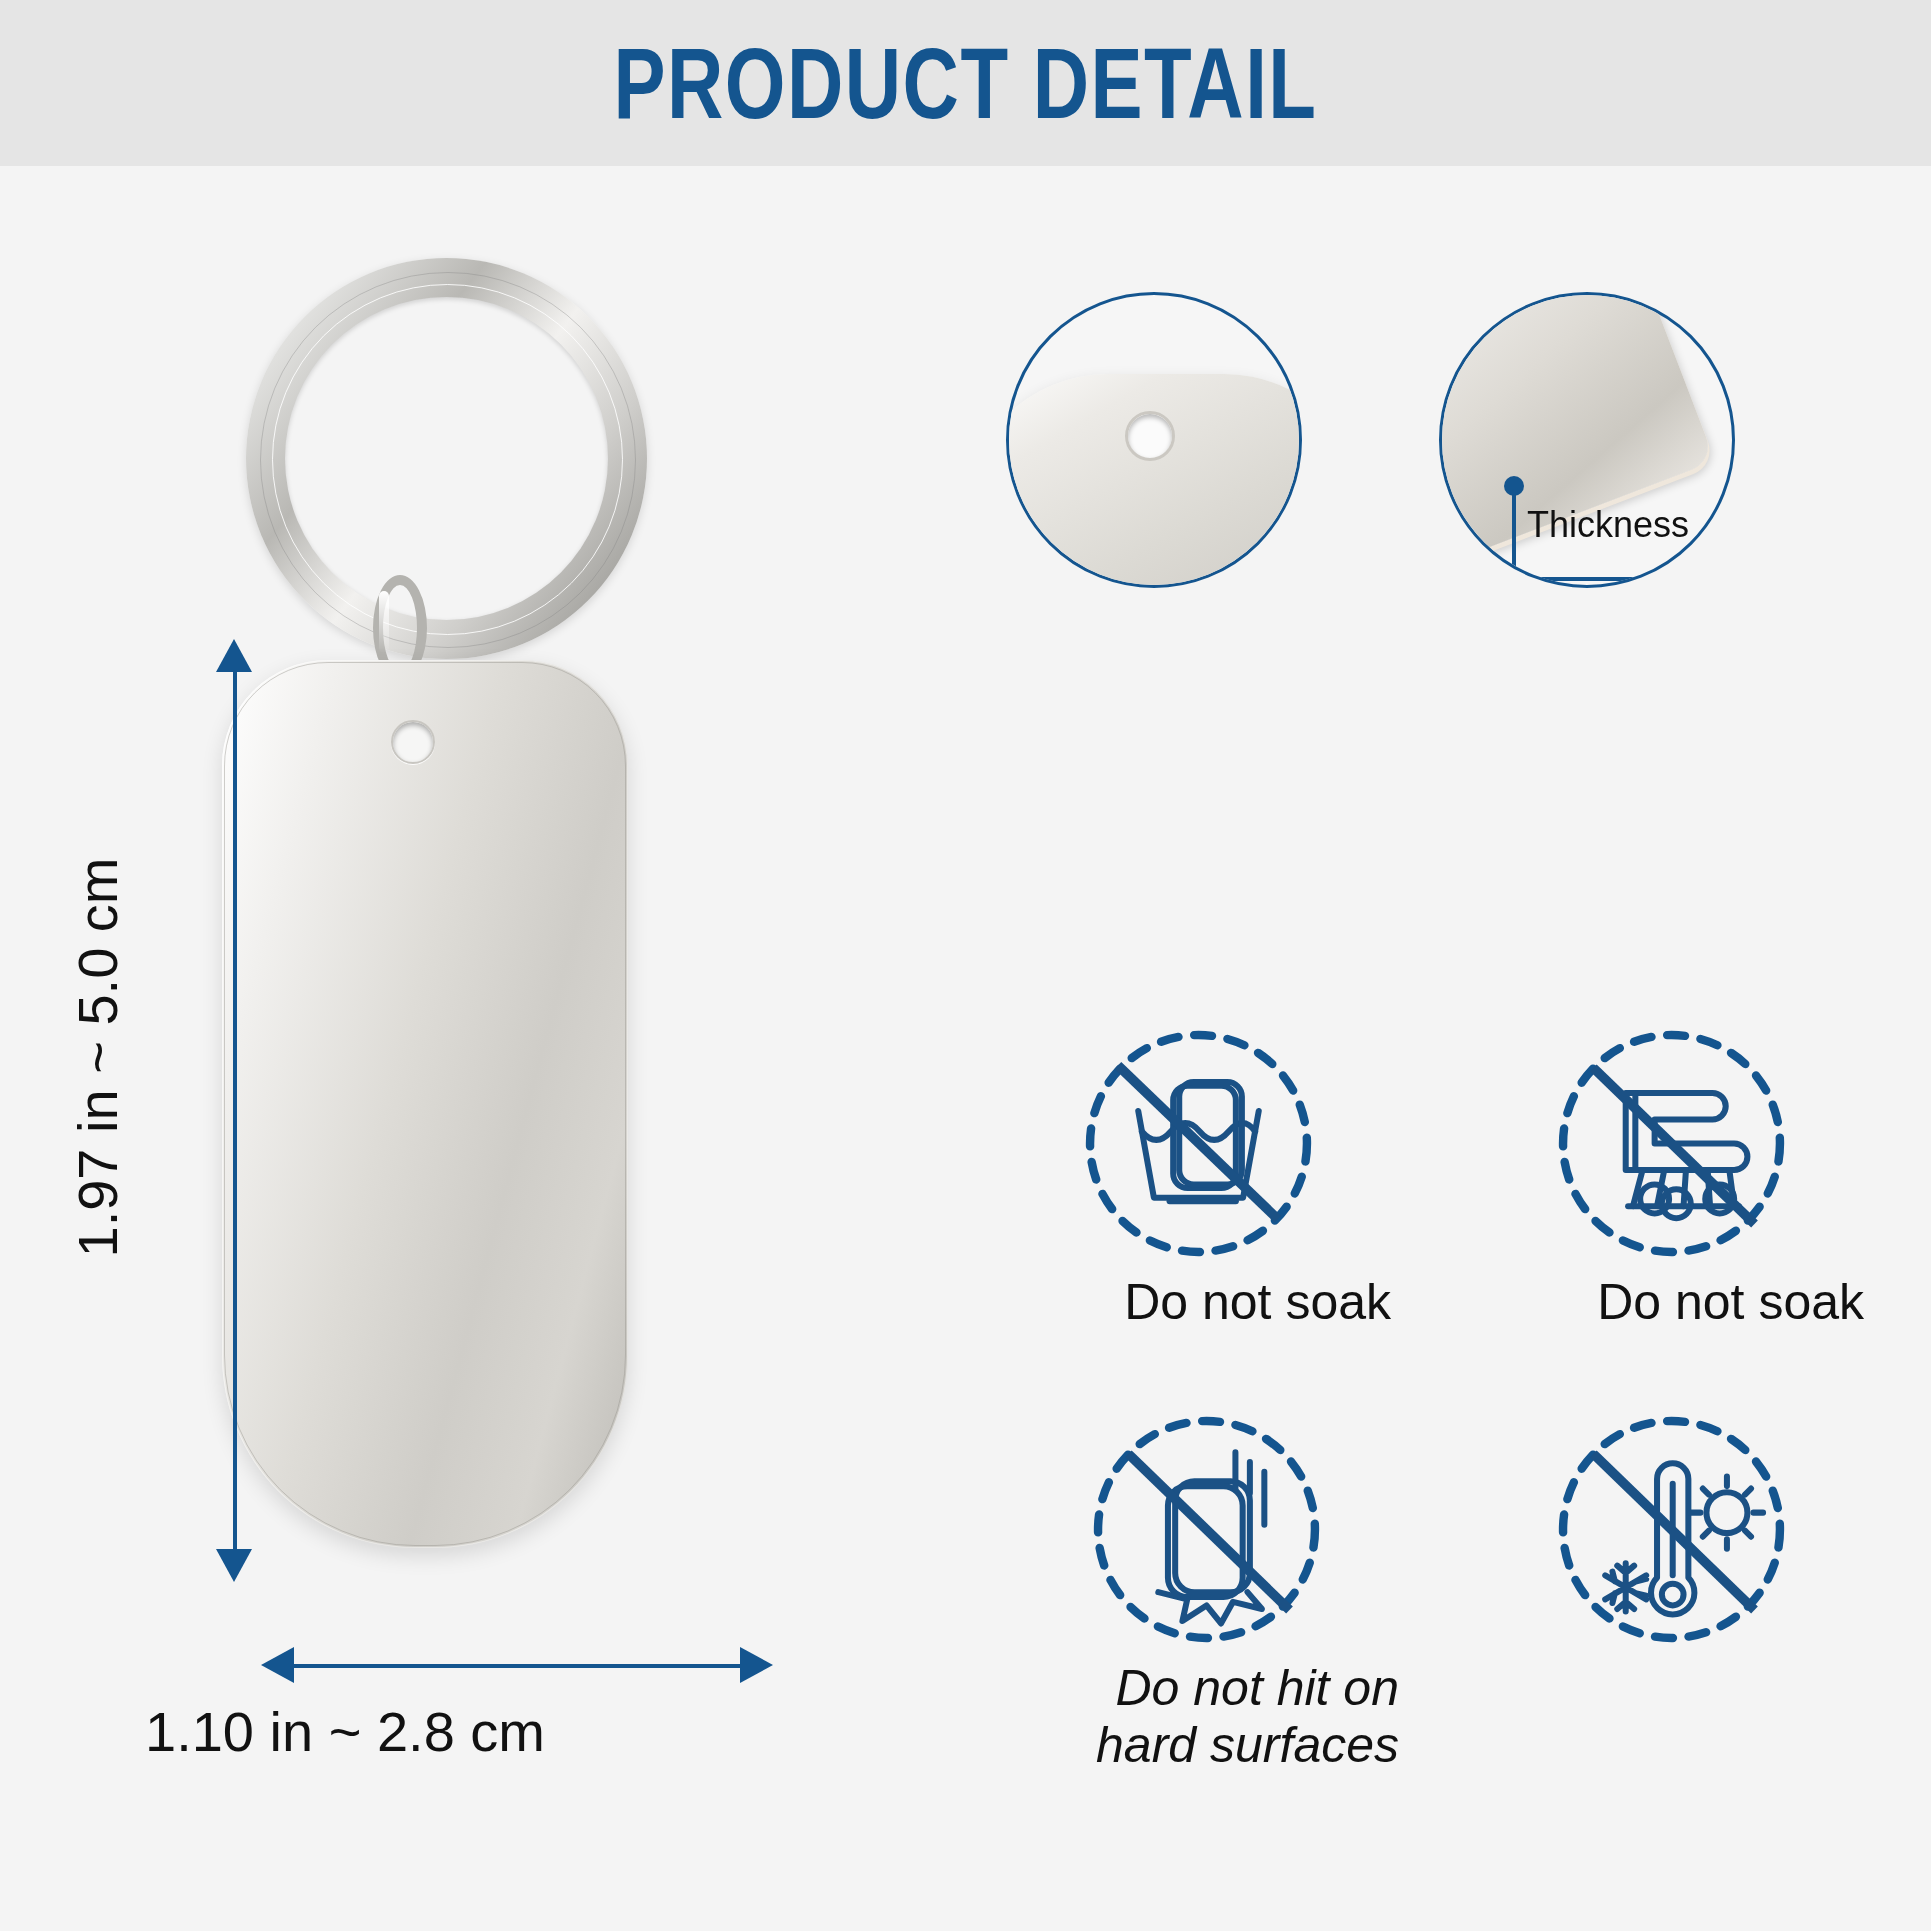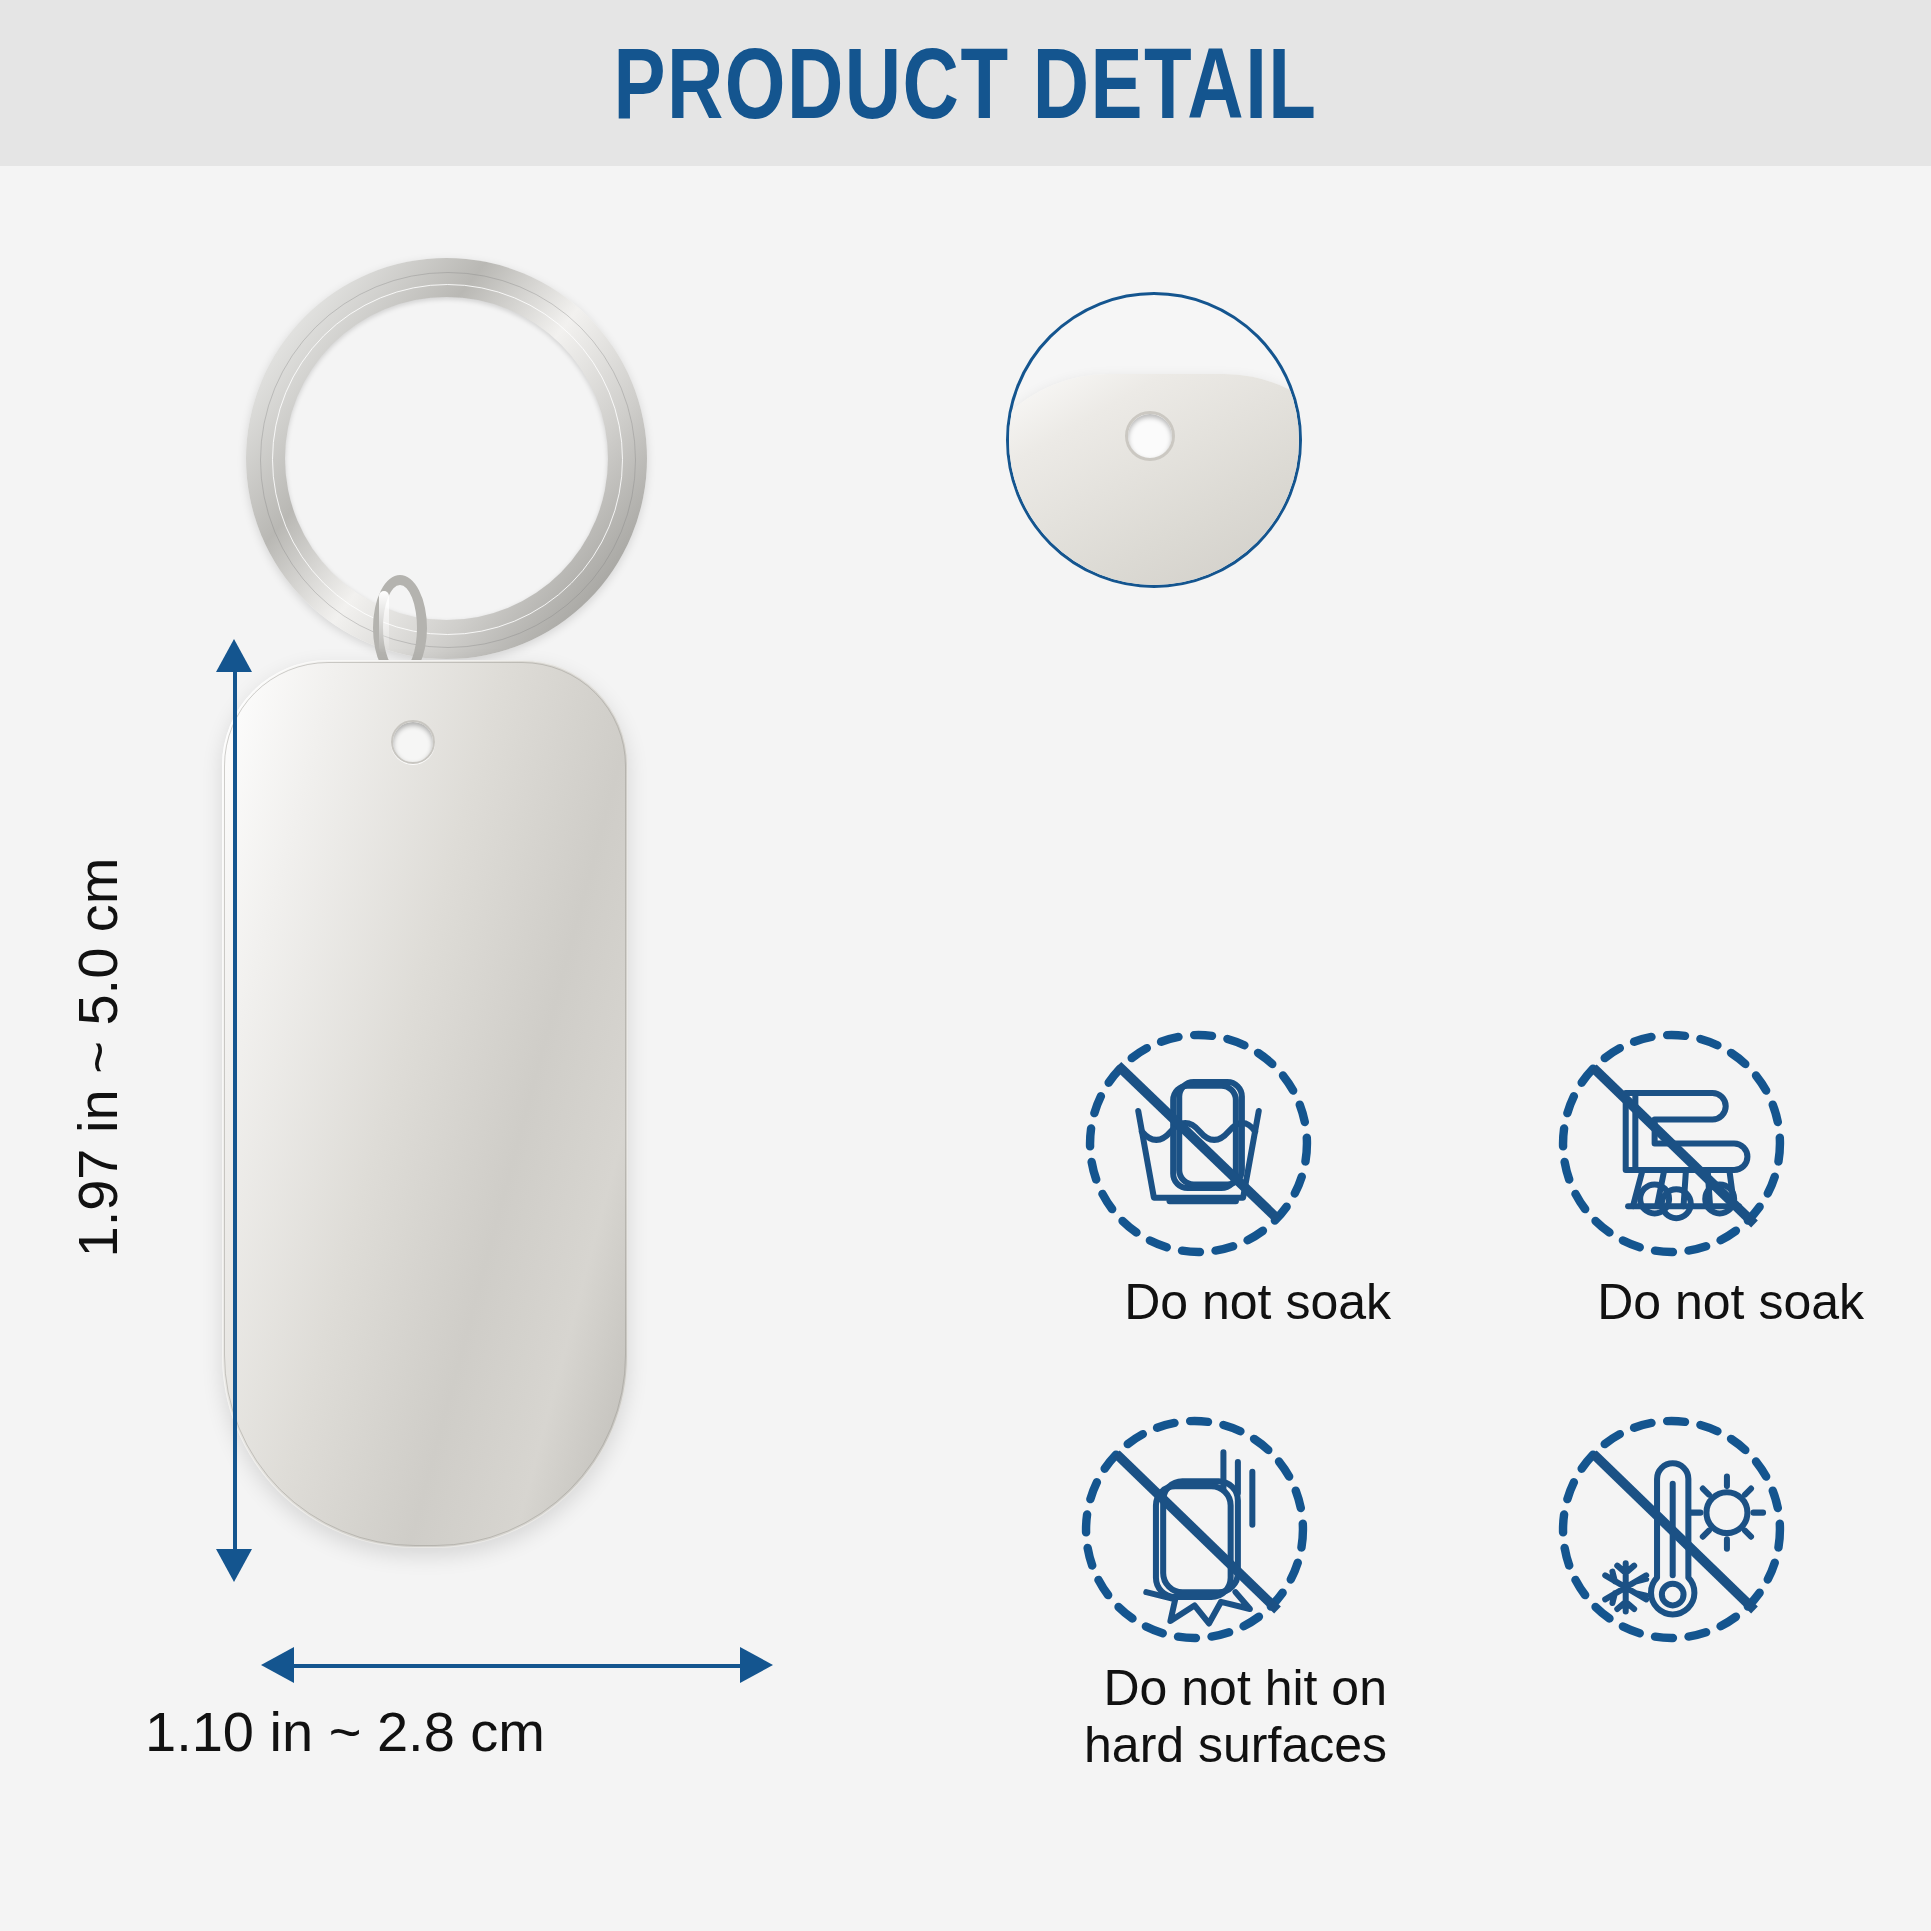--- a/index.html
+++ b/index.html
@@ -190,21 +190,21 @@
   .thick-value{
     position:absolute;left:-3.9px;top:290px;width:299px;text-align:center;
     font-size:36px;color:#111;white-space:nowrap;
   }
 
   
   .care-grid{position:absolute;left:966px;top:1023px;width:966px;height:792px;}
   .care-item{position:absolute;width:386px;text-align:right;}
   .care-item.c0{left:39px;top:0;}
   .care-item.c1{left:512px;top:0;}
-  .care-item.c2{left:35px;top:386px;}
+  .care-item.c2{left:47px;top:386px;font-style:italic;}
   .care-item.c3{left:512px;top:386px;}
   .care-icon{width:241px;height:241px;margin:0 auto;display:block;}
   .care-label{
     margin-top:9.7px;font-size:50px;color:#111;line-height:1.14;
     white-space:pre-line;
   }
 </style>
 </head>
 <body>
 
@@ -239,20 +239,29 @@
     <div class="dim-arrow right"></div>
     <div class="dim-h-label">1.10 in ~ 2.8 cm</div>
   </div>
 
   <div class="detail-circle hole-circle">
     <div class="hole-crop">
       <div class="hole-crop-hole"></div>
     </div>
   </div>
 
+  <div class="detail-circle thick-circle">
+    <div class="thick-plate-side"></div>
+    <div class="thick-plate"></div>
+    <div class="thick-dot"></div>
+    <div class="thick-leader"></div>
+    <div class="thick-rule"></div>
+    <div class="thick-label">Thickness</div>
+    <div class="thick-value">0.08 in ~ 0.2 cm</div>
+  </div>
 
   <div class="care-grid">
 
     <div class="care-item c0">
       <svg class="care-icon" viewBox="0 0 200 200">
         <circle cx="100" cy="100" r="90" fill="none" stroke="#14558f" stroke-width="7" stroke-dasharray="15 13" stroke-linecap="round"></circle>
         <g fill="none" stroke="#1b5185" stroke-width="5" stroke-linecap="round" stroke-linejoin="round">
           <path d="M50 73 L63 145 L137 145 L150 73"></path>
           <path d="M53 90 q12 14 24 0 t24 0 t24 0 t22 0"></path>
           <rect x="79" y="52" width="52" height="85" rx="12"></rect>

